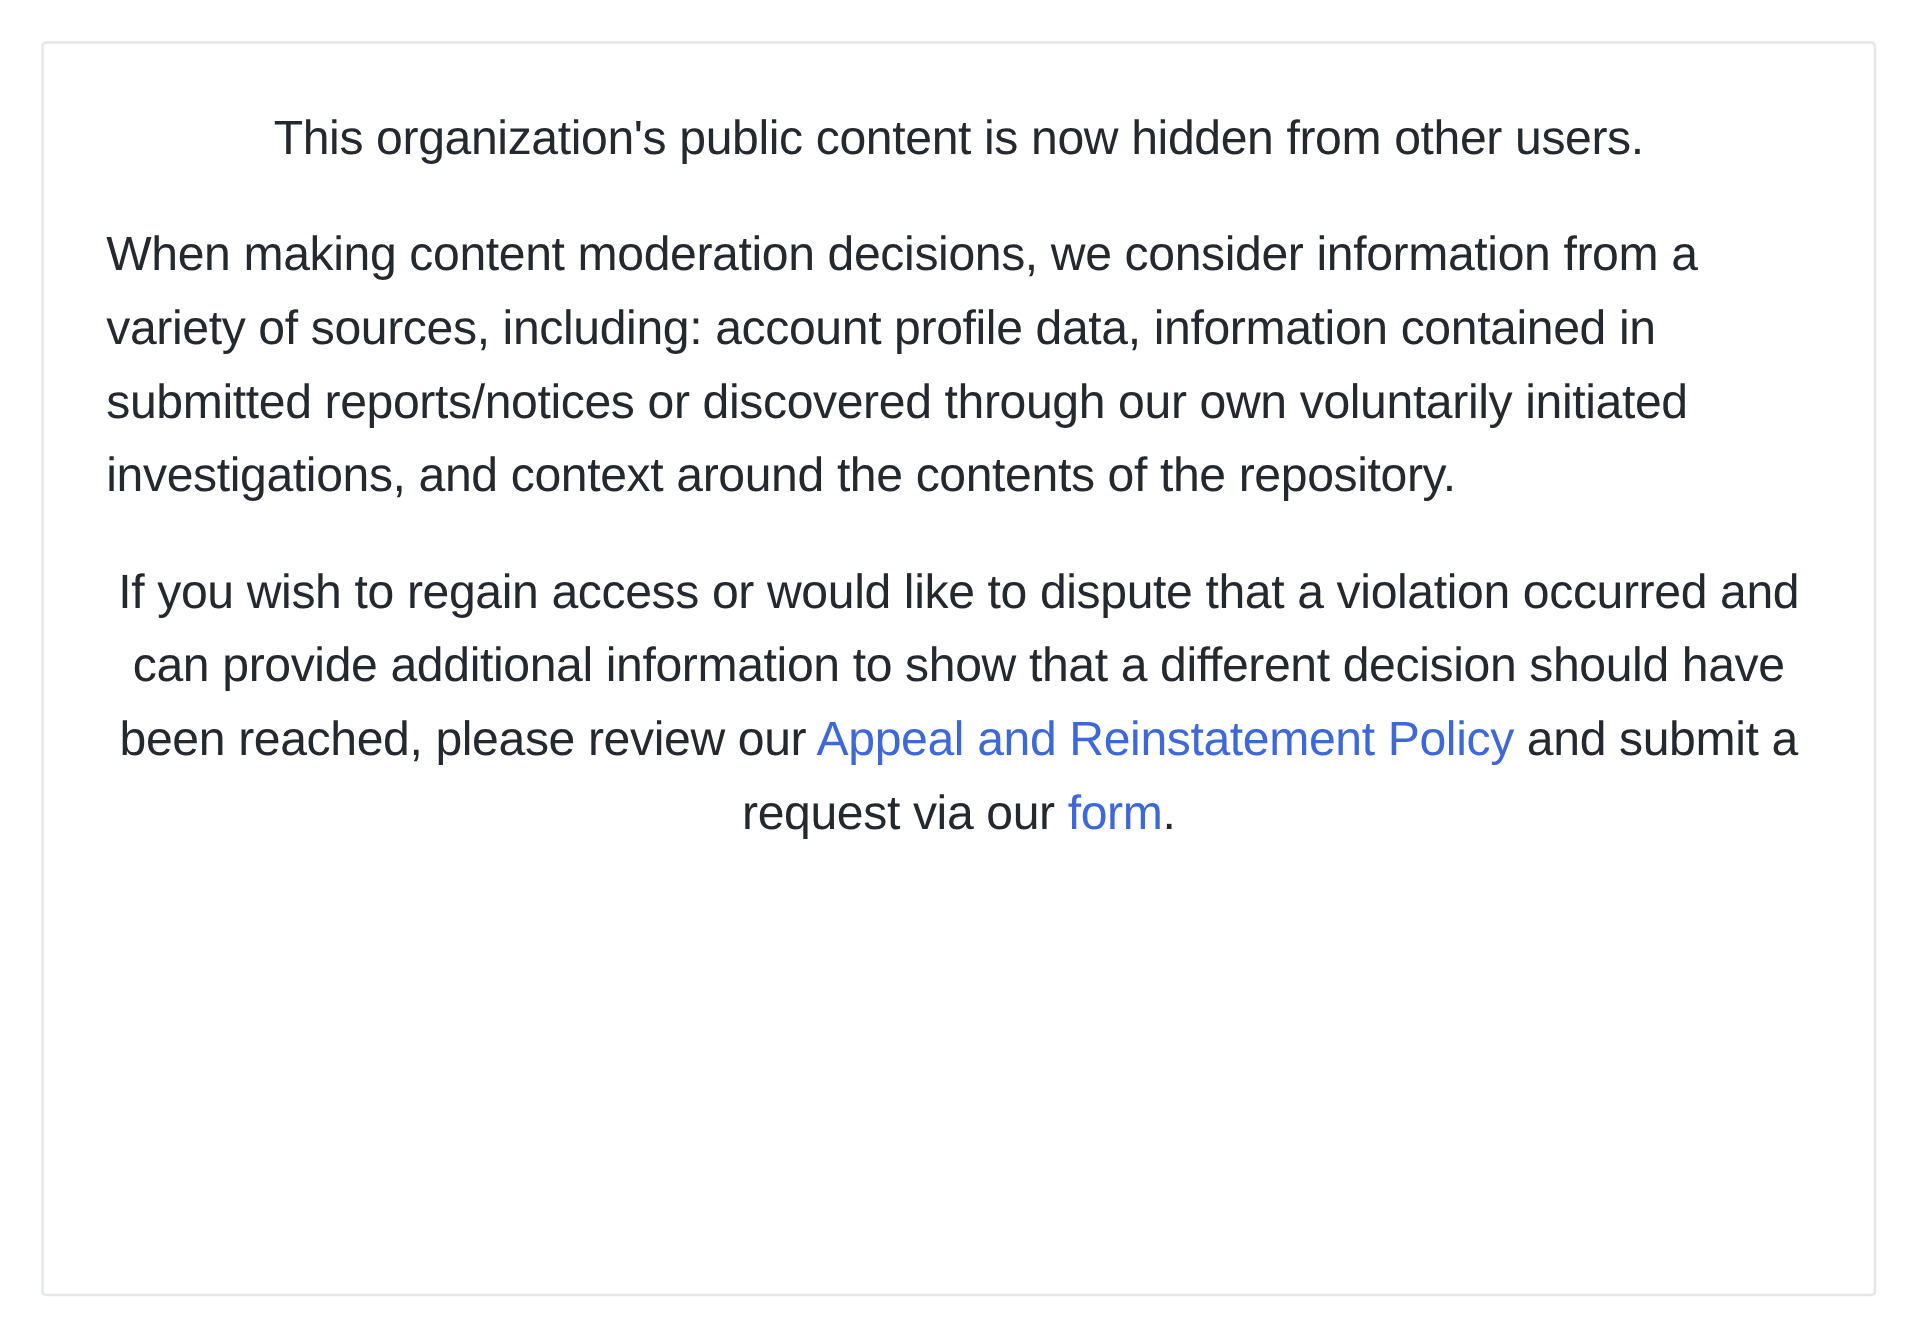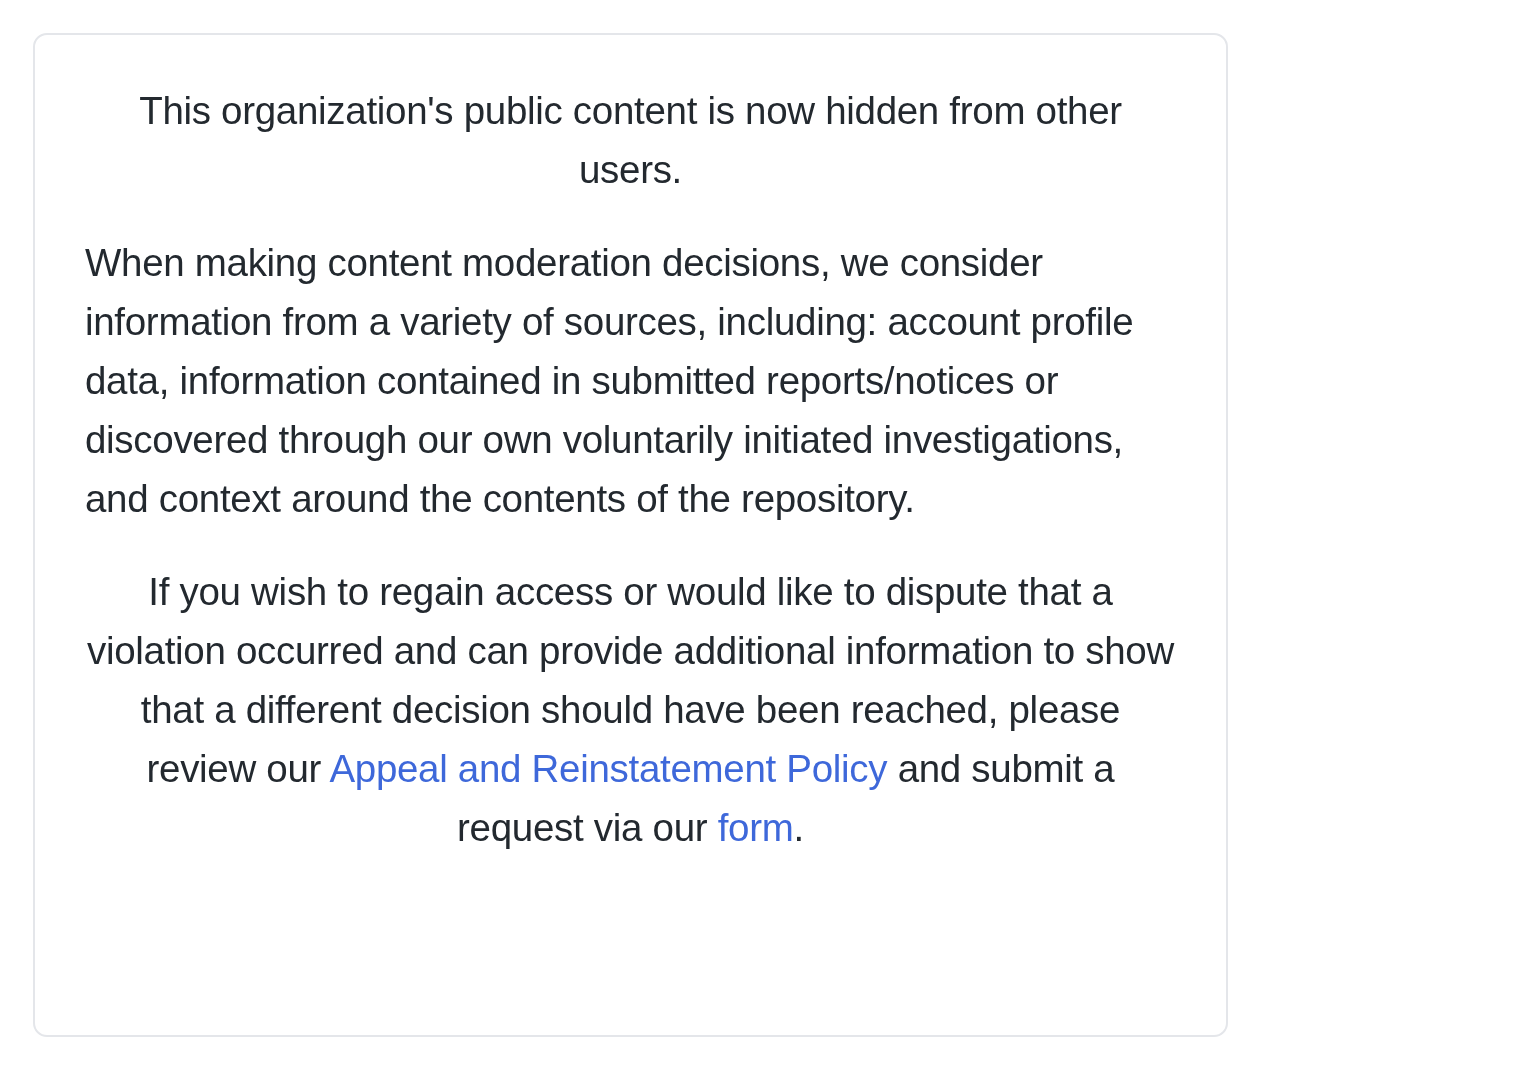--- a/index.html
+++ b/index.html
@@ -16,25 +16,25 @@
   }
   body {
     width: 1534px;
     height: 1070px;
     background: var(--page_background, #ffffff);
     font-family: "Liberation Sans", sans-serif;
     overflow: hidden;
   }
   .card {
     margin: 33px;
-    width: 1195px;
+    width: 1468px;
     height: 1004px;
     background: var(--card_background, #ffffff);
     border: 2px solid var(--card_border, #e4e6ea);
-    border-radius: 14px;
+    border-radius: 4px;
     padding: 46px 50px 40px 50px;
   }
   .card p {
     margin: 0 0 34px 0;
     font-size: 38.5px;
     line-height: 59px;
     letter-spacing: -0.3px;
     color: var(--text, #23292f);
     font-weight: 400;
   }

